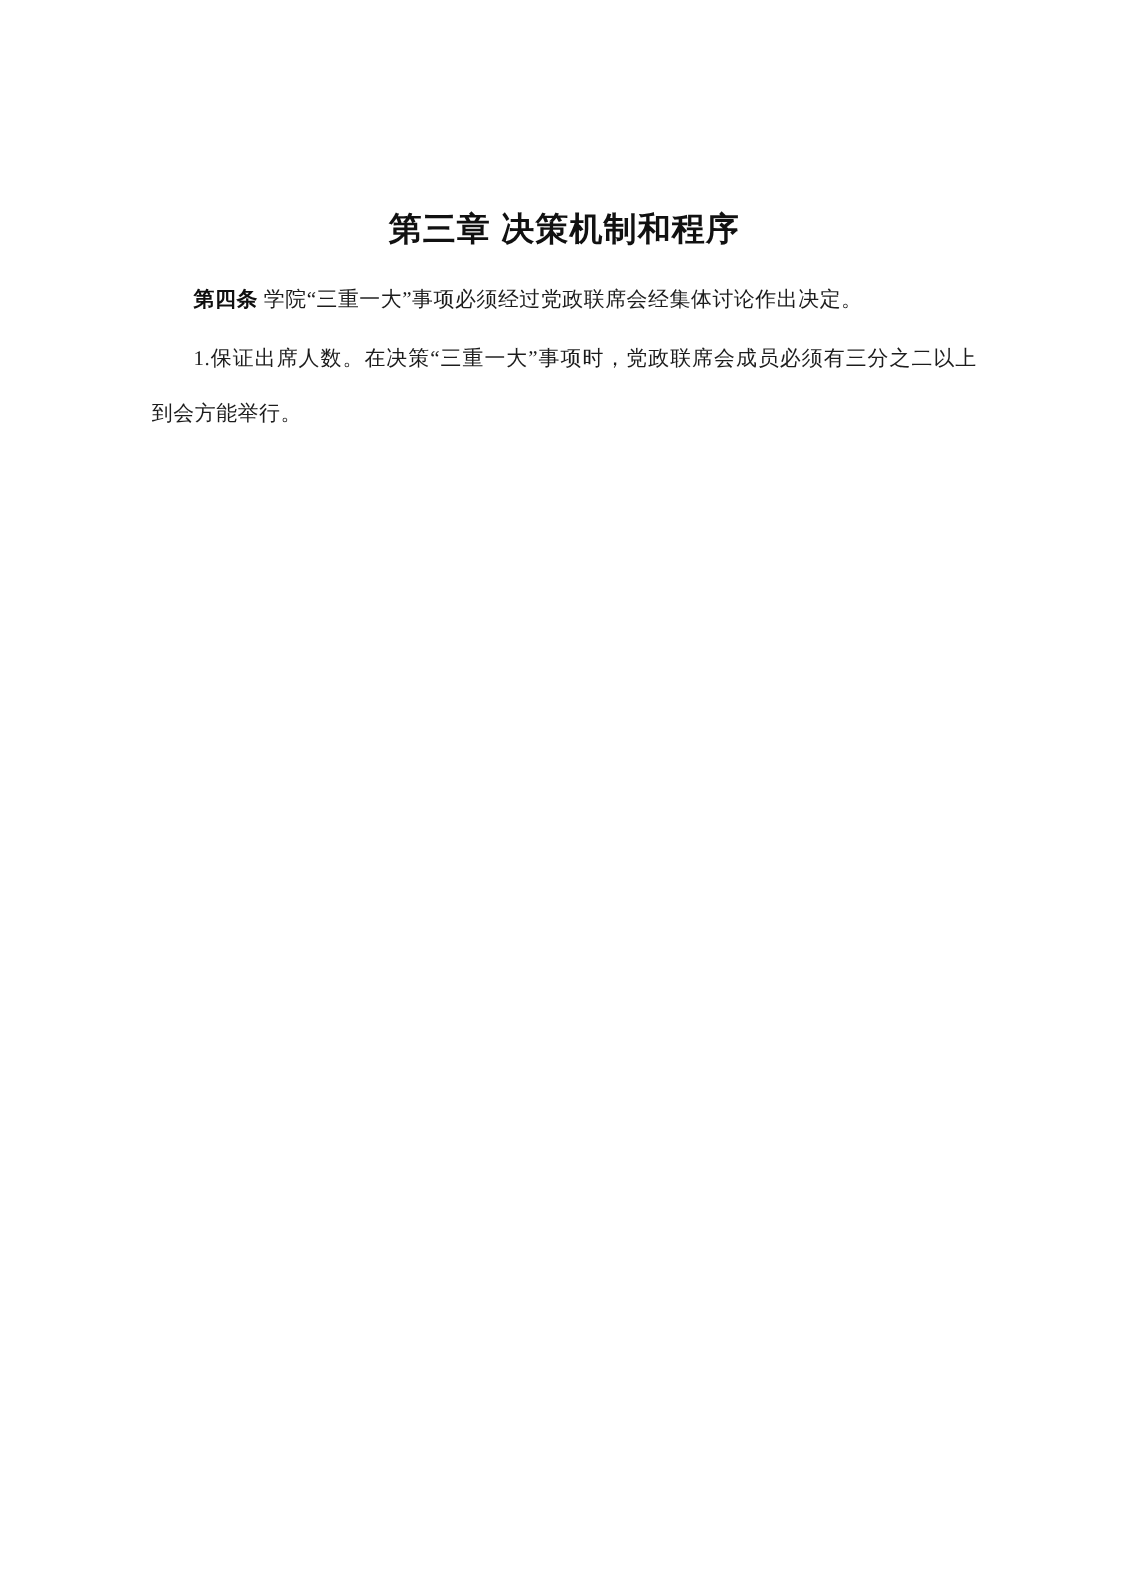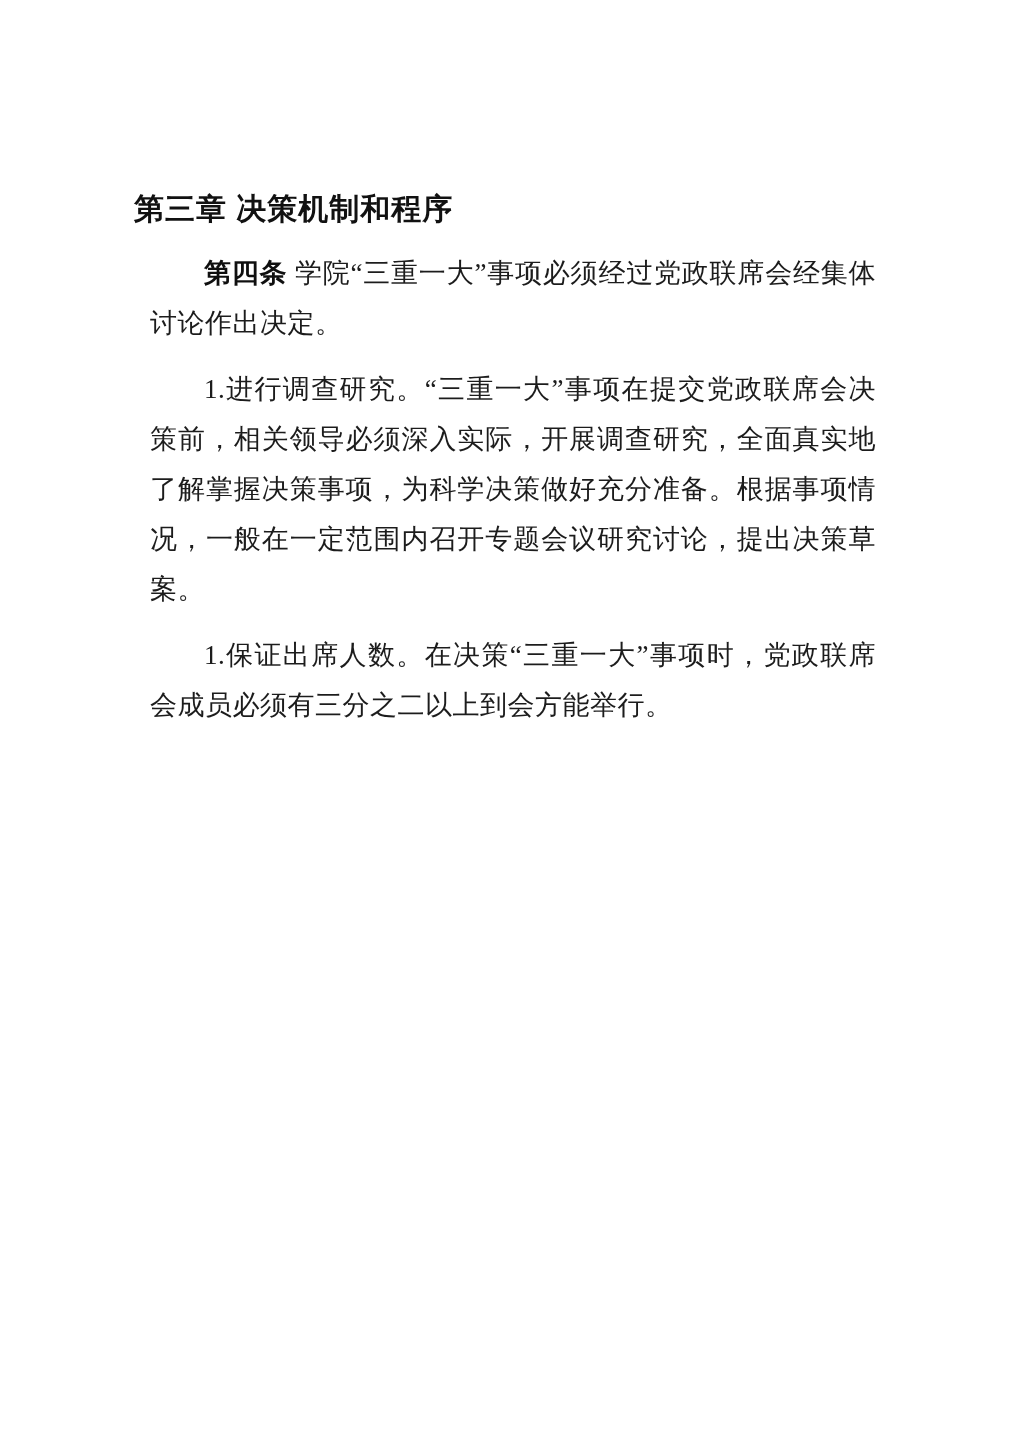--- a/index.html
+++ b/index.html
@@ -19,46 +19,45 @@
     position: absolute;
     left: 134px;
     top: 186px;
     width: 758px;
   }
   .doc-title {
     font-family: "Liberation Sans", "DejaVu Sans", sans-serif;
     font-weight: 700;
     font-size: 30px;
     line-height: 46px;
-    text-align: left;
+    text-align: center;
     letter-spacing: 1px;
     margin: 0 0 16px 0;
     color: #111111;
   }
   .para {
     font-family: "Liberation Serif", "DejaVu Serif", serif;
-    font-size: 27px;
+    font-size: 19px;
     line-height: 50px;
     text-align: justify;
     text-justify: inter-ideograph;
     text-indent: 2em;
-    margin: 16px;
+    margin: 4px;
     color: #1c1c1c;
     letter-spacing: 0.5px;
   }
   .para .run-bold {
     font-weight: 700;
     color: #0f0f0f;
   }
 </style>
 </head>
 <body>
 
 <div class="page">
   <div class="content">
     <h1 class="doc-title">第三章 决策机制和程序</h1>
     <div id="paragraphs">
         <p class="para"><span class="run-bold">第四条 </span><span class="run">学院“三重一大”事项必须经过党政联席会经集体讨论作出决定。</span></p>
-        <p class="para"><span class="run">1.进行调查研究。“三重一大”事项在提交党政联席会决策前，相关领导必须深入实际，开展调查研究，全面真实地了解掌握决策事项，为科学决策做好充分准备。根据事项情况，一般在一定范围内召开专题会议研究讨论，提出决策草案。</span></p>
         <p class="para"><span class="run">1.保证出席人数。在决策“三重一大”事项时，党政联席会成员必须有三分之二以上到会方能举行。</span></p>
       </div>
   </div>
 </div>
 
 </body></html>

